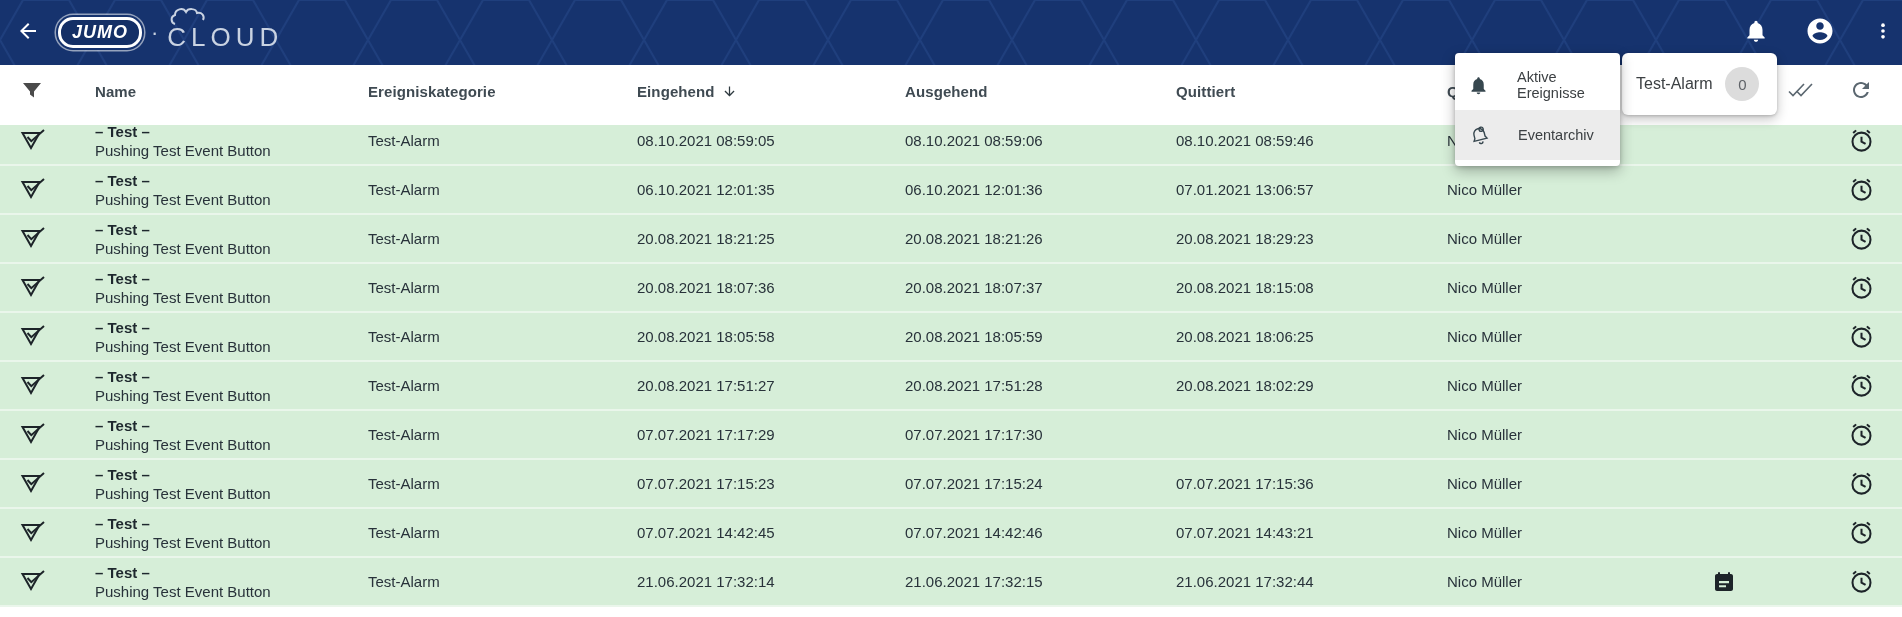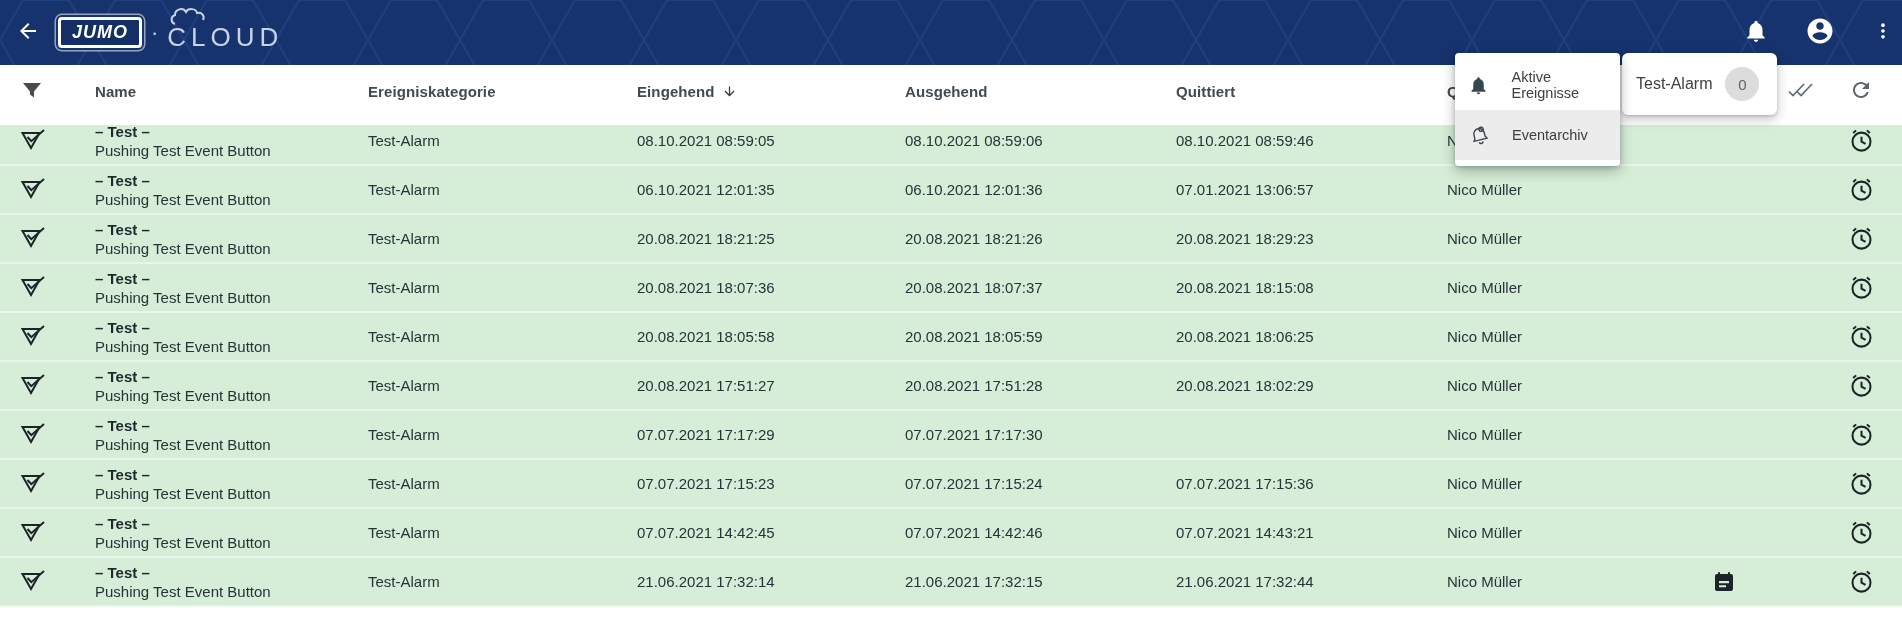--- a/index.html
+++ b/index.html
@@ -6,21 +6,21 @@
   body { font-family:"Liberation Sans", sans-serif; background:#fff; }
   .app { position:relative; width:1902px; height:617px; background:#fff; overflow:hidden; }
 
   
   .topbar { position:absolute; left:0; top:0; width:1902px; height:65px; background:#16336e; z-index:5; }
   .hexbg { position:absolute; left:0; top:0; }
   .tb-btn { position:absolute; top:0; height:65px; display:flex; align-items:center; justify-content:center;
             background:none; border:none; color:#fff; cursor:pointer; }
   .back { left:8px; width:40px; }
   .brand { position:absolute; left:58px; top:0; height:65px; display:flex; align-items:center; gap:9px; color:#fff; }
-  .jumo-badge { border:3px solid #fff; border-radius:4px; padding:2px 11px; font-size:18px; font-weight:bold;
+  .jumo-badge { border:3px solid #fff; border-radius:15px; padding:2px 11px; font-size:18px; font-weight:bold;
                 font-style:italic; letter-spacing:1px; color:#fff; background:#142f66;
                 box-shadow:0 0 0 2px #16336e, 0 0 0 3.5px rgba(255,255,255,.55); }
   .brand-sep { color:#c9d3e2; font-size:22px; }
   .cloud-wrap { position:relative; padding-top:10px; }
   .cloud-text { color:#c9d3e2; font-size:26px; letter-spacing:5px; font-weight:400; }
   .cloud-puff { position:absolute; left:2px; top:-9px; color:#c9d3e2; }
   .bell-btn { left:1740px; width:32px; }
   .account-btn { left:1802px; width:36px; }
   .kebab-btn { left:1868px; width:30px; }
 
@@ -48,21 +48,21 @@
   .c-out  { left:905px;text-align:right; }
   .c-quit { left:1176px; }
   .c-by   { left:1447px; }
   .icon-cell { background:none; border:none; cursor:pointer; color:#1d2429; }
   .c-cal   { left:1712px; width:28px; }
   .c-clock { left:1848px; width:30px; }
 
   
   .menu { position:absolute; left:1455px; top:53px; width:165px; height:113px; background:#fff; border-radius:4px;
           box-shadow:0 5px 14px rgba(0,0,0,.28), 0 1px 4px rgba(0,0,0,.2); z-index:10; padding-top:7px; overflow:hidden; }
-  .menu-item { height:50px; display:flex; align-items:center; gap:22px; padding-left:13px; font-size:14.5px;
+  .menu-item { height:50px; display:flex; align-items:center; gap:28px; padding-left:13px; font-size:14.5px;
                color:#3c4043; cursor:pointer; background:#fff; border:none; width:100%; text-align:left; font-family:inherit; }
   .menu-item.selected { background:#ececec; }
   .menu-ic { width:22px; display:flex; justify-content:center; color:#37474f; }
 
   
   .chips { position:absolute; left:1622px; top:53px; width:155px; height:62px; background:#fff; border-radius:6px;
            box-shadow:0 4px 12px rgba(0,0,0,.24), 0 1px 3px rgba(0,0,0,.18); z-index:9; display:flex; align-items:center;
            padding:0 14px; gap:13px; }
   .chip-label { font-size:16px; color:#3c4043; white-space:nowrap; }
   .chip-badge { width:34px; height:34px; border-radius:50%; background:#dcdcdc; color:#5f6368; display:flex;

